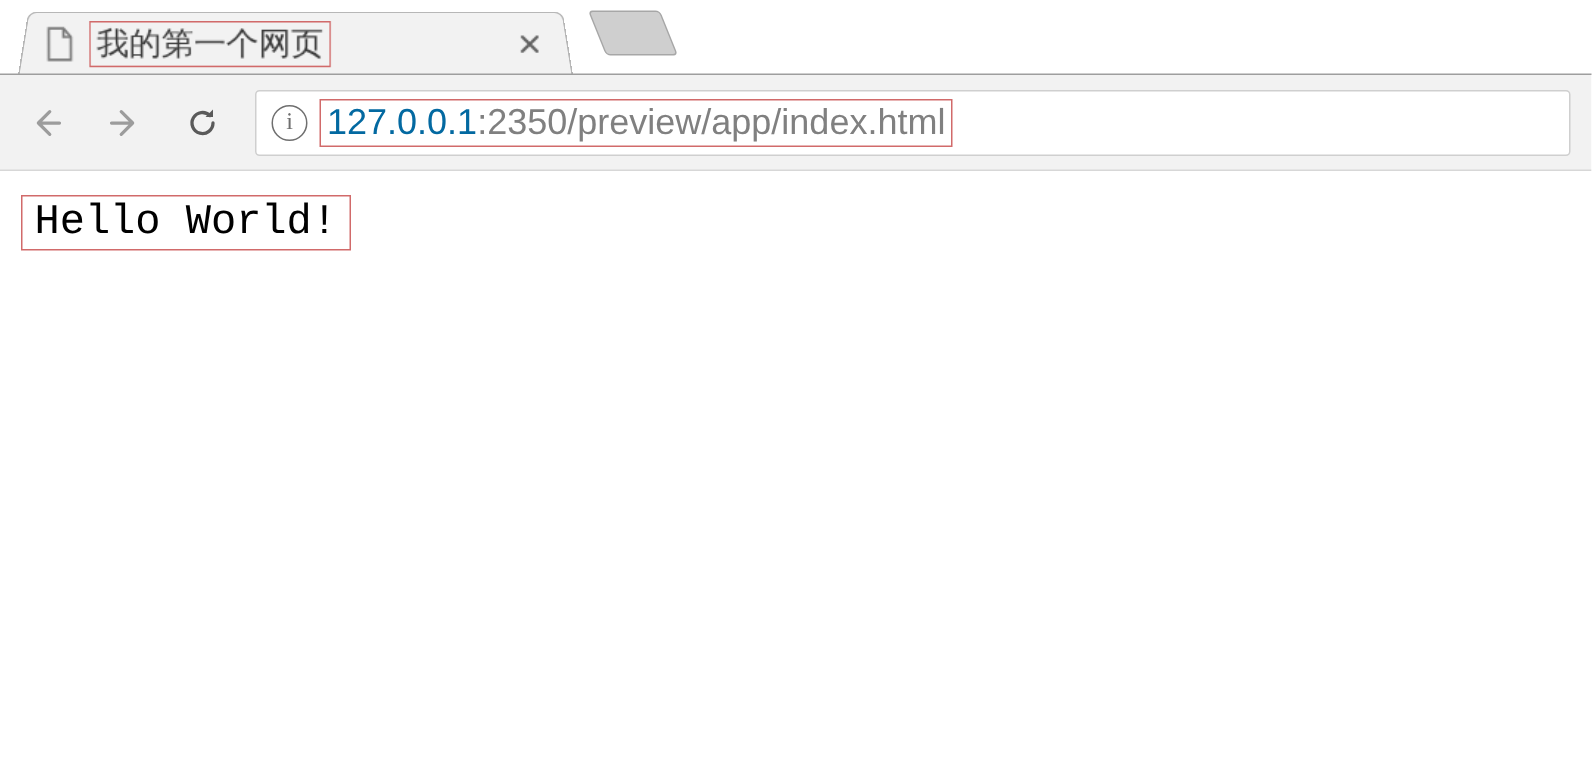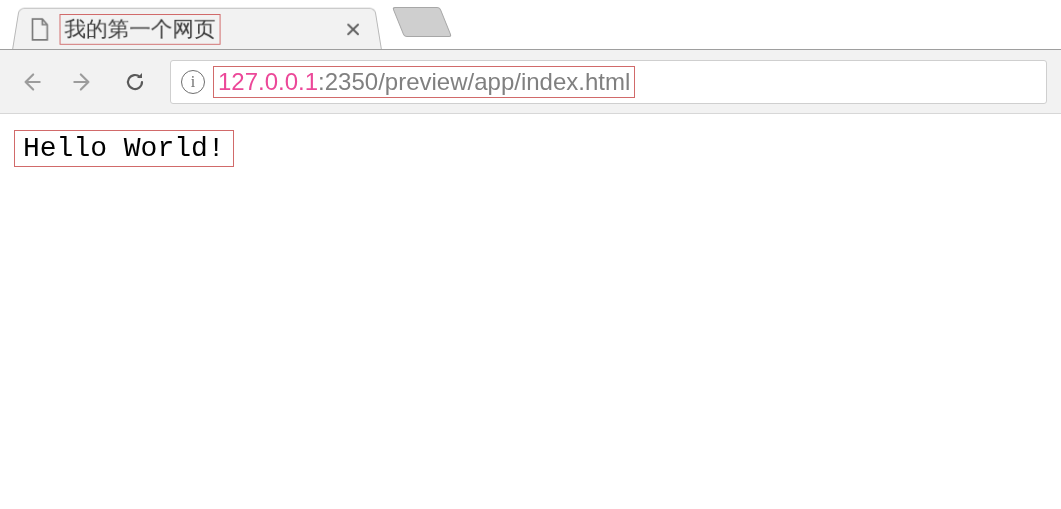--- a/index.html
+++ b/index.html
@@ -130,21 +130,21 @@
       font-family: Georgia, serif;
       font-size: 16px;
       line-height: 1;
     }
 
     .url-wrap {
       display: inline-block;
       font-size: 24px;
       padding: 1px 4px;
     }
-    .url-host { color: #ec4899; }
+    .url-host { color: #0369a1; }
     .url-rest { color: #808080; }
 
     
     .content {
       padding: 16px 14px;
     }
     .hello {
       display: inline-block;
       font-size: 28px;
       font-family: Liberation Mono, monospace;

